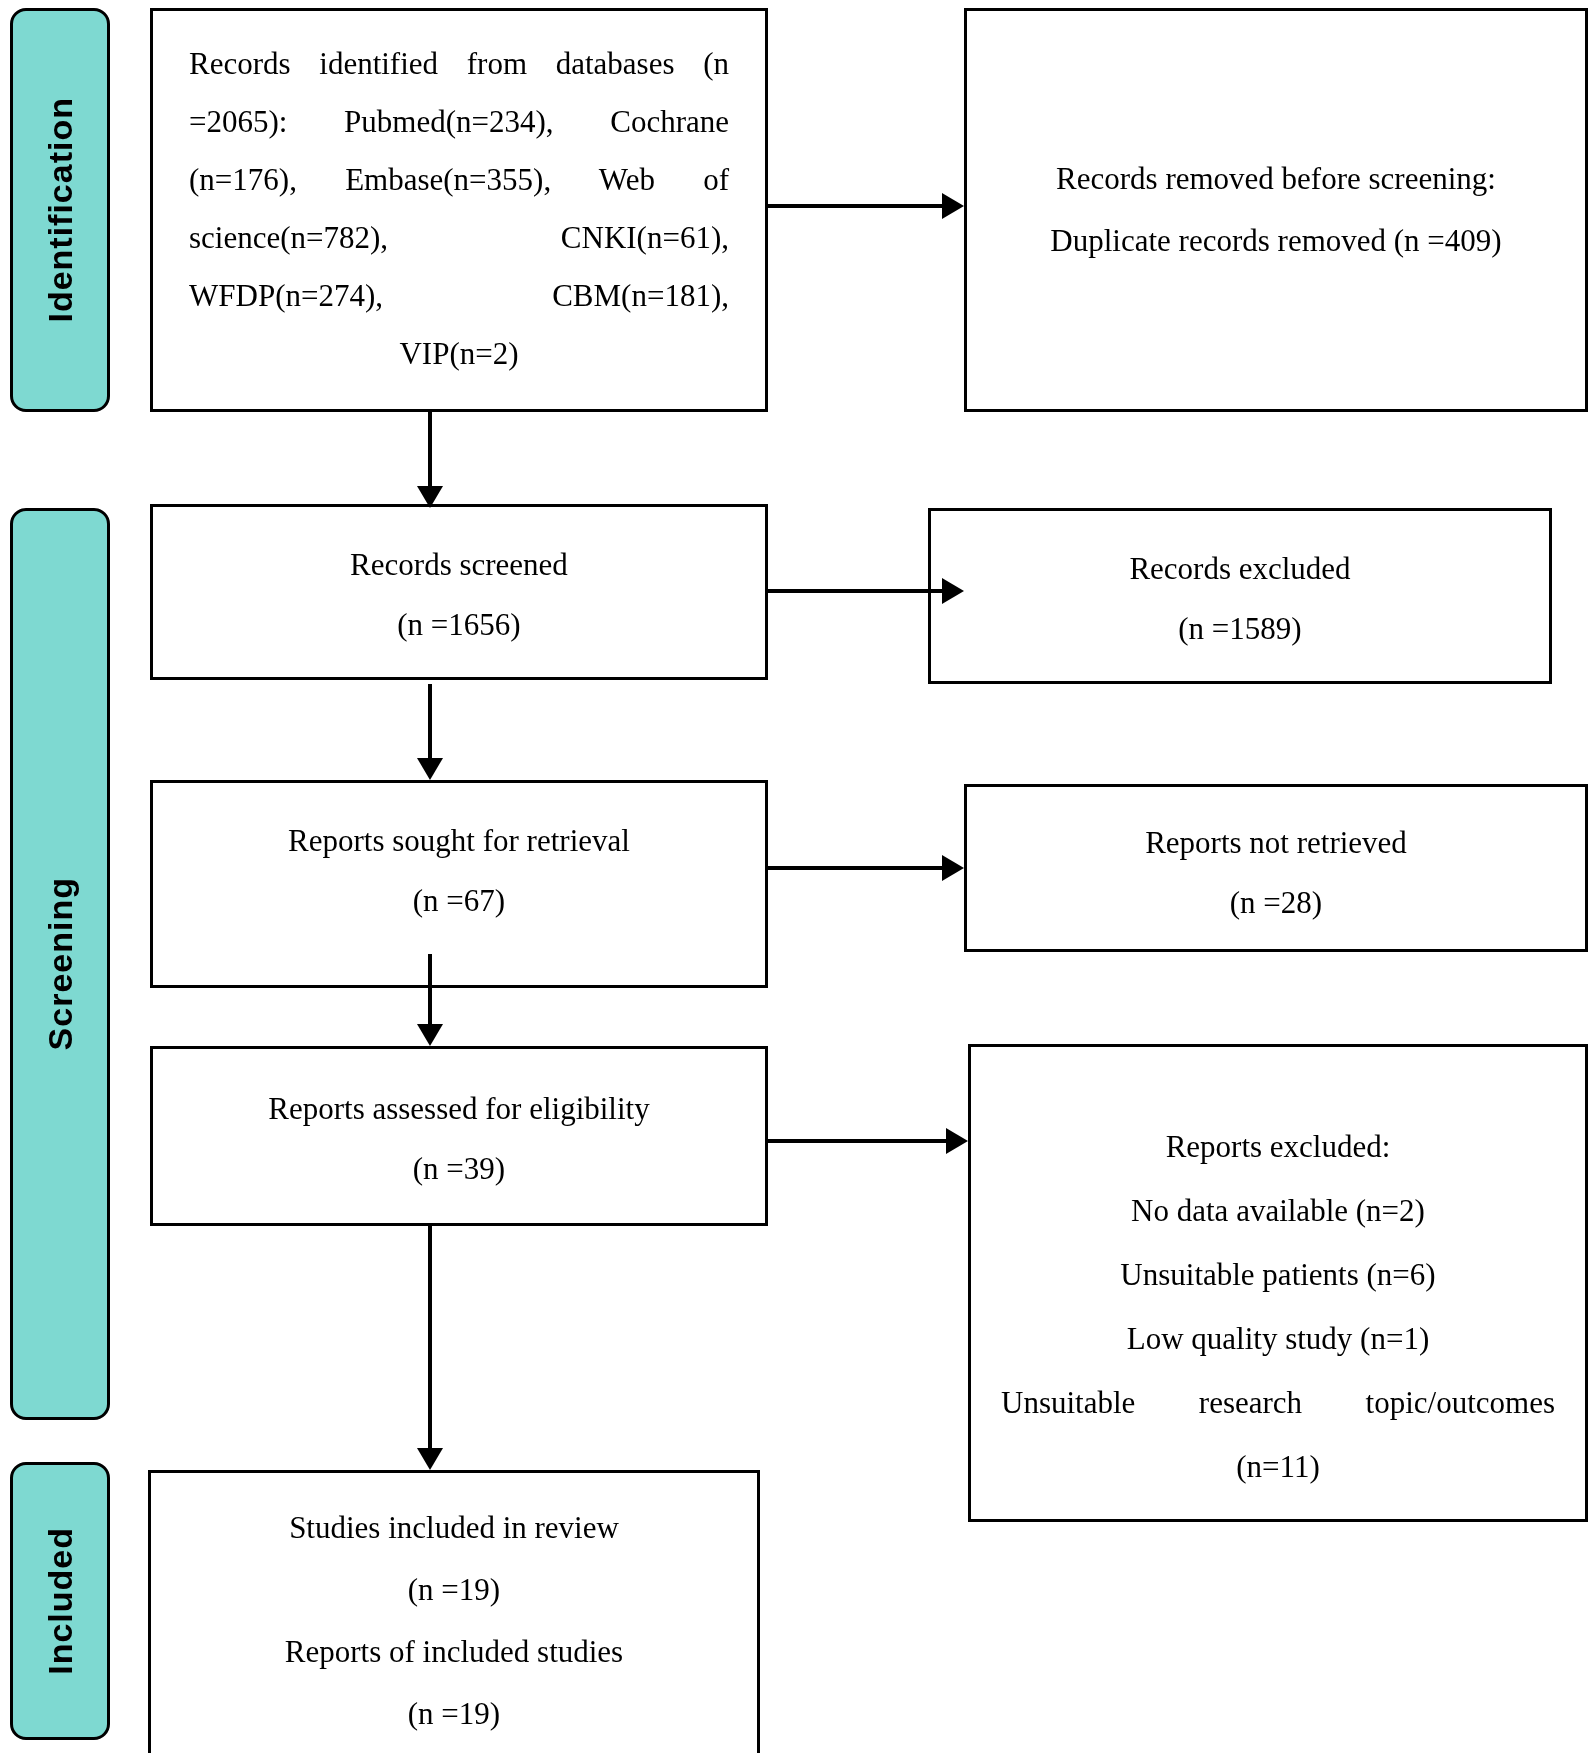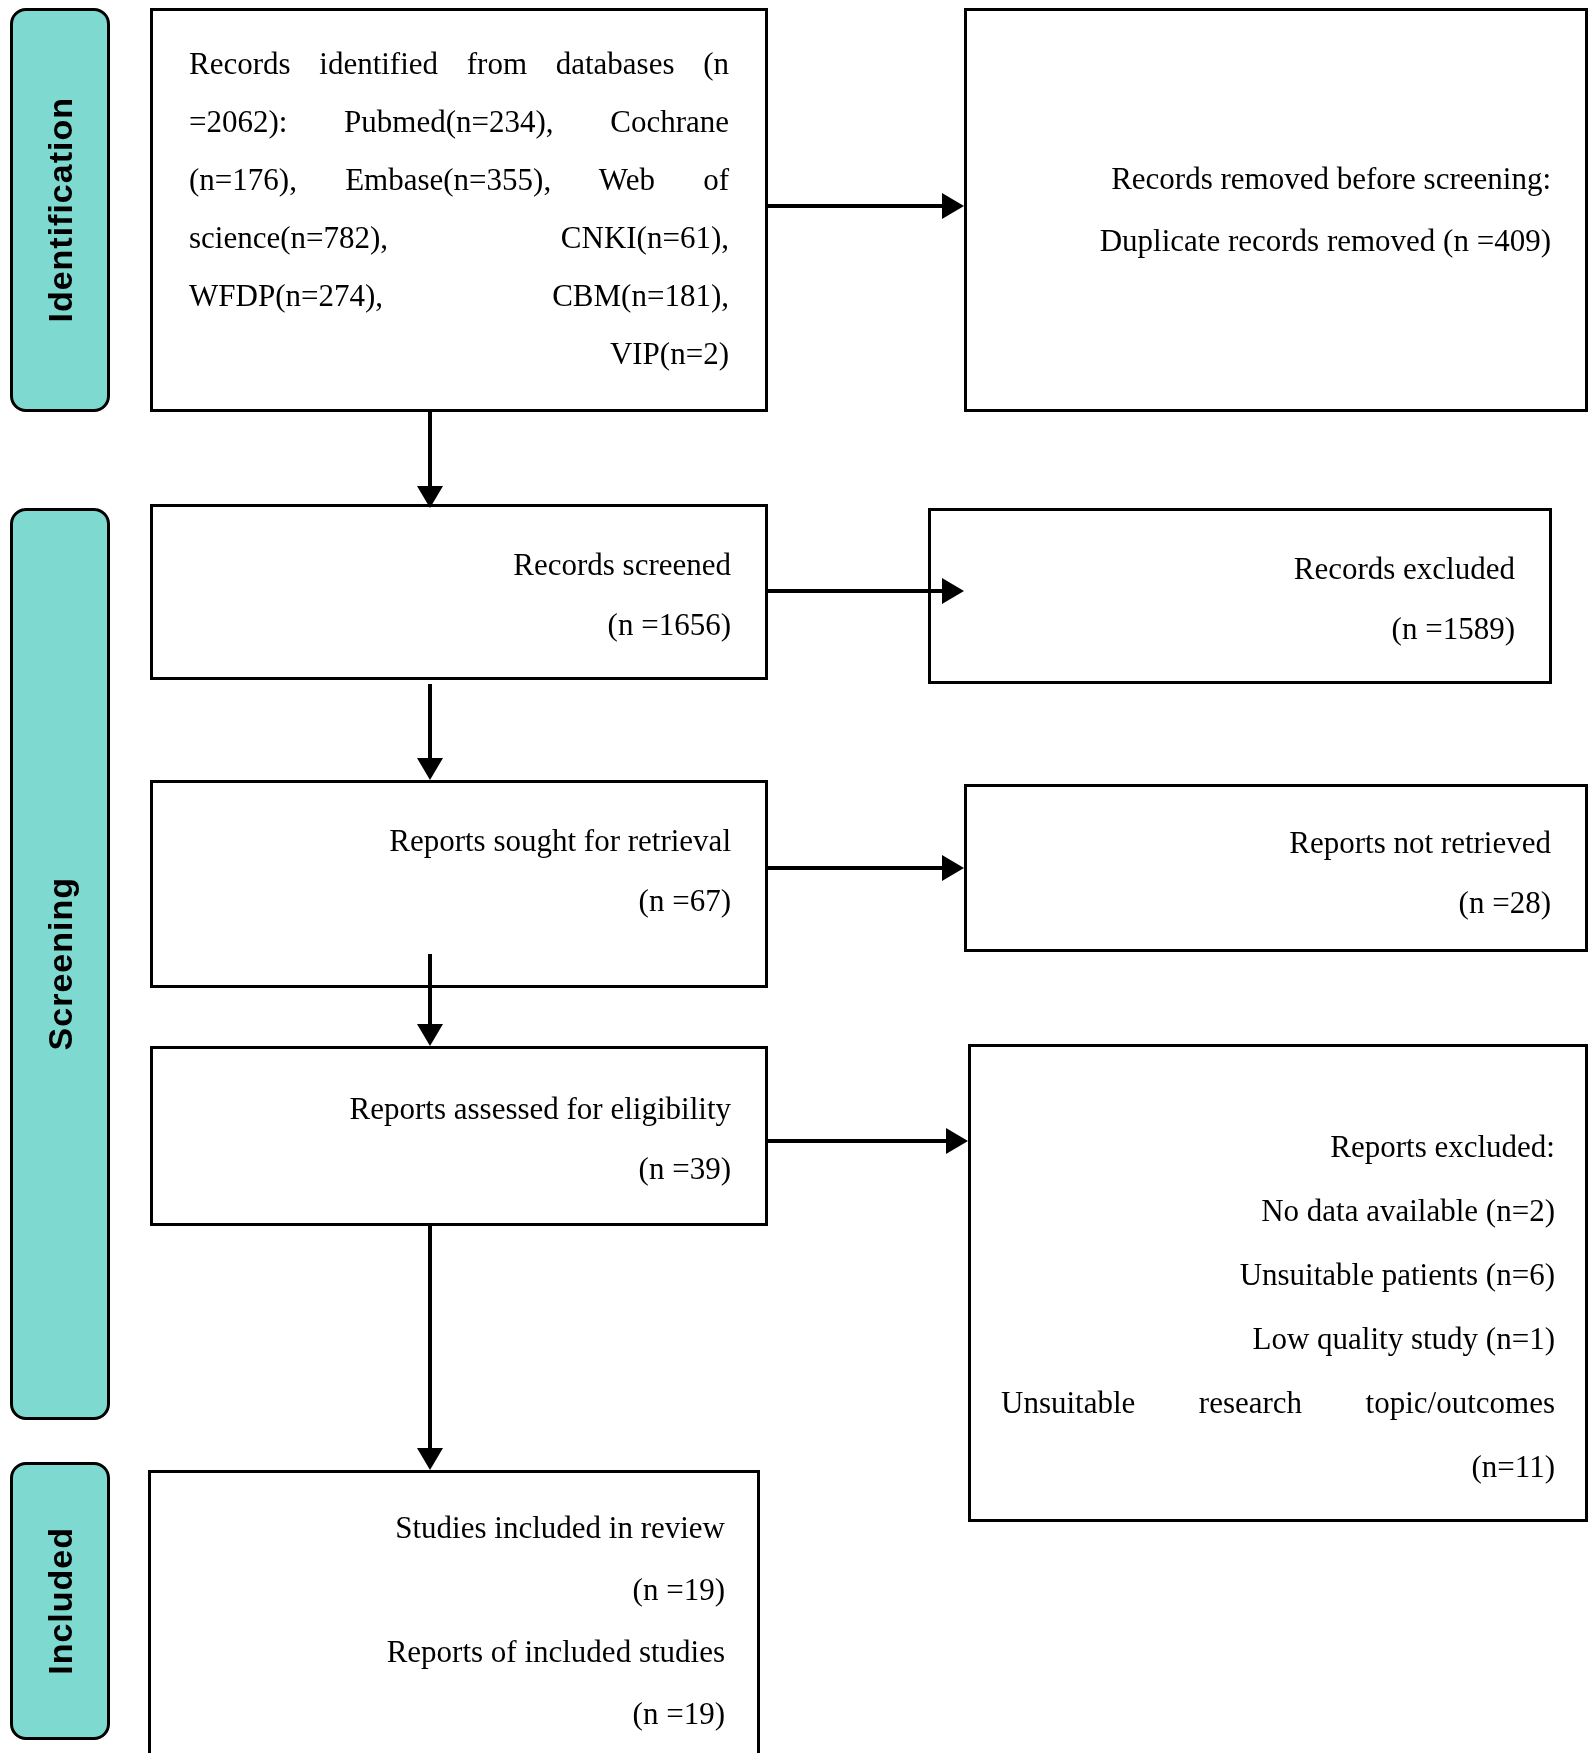--- a/index.html
+++ b/index.html
@@ -47,21 +47,21 @@
 
   
   .box{
     position:absolute;
     background:#ffffff;
     border:3px solid var(--line-color);
     box-sizing:border-box;
     font-size:31px;
     line-height:60px;
   }
-  .line{ text-align:right; }
+  .line{ text-align:center; }
   .line.just{ text-align:justify; text-align-last:justify; }
 
   #bx-identified{ left:150px; top:8px;    width:618px; height:404px; padding:24px 36px 0; line-height:58px; }
   #bx-screened  { left:150px; top:504px;  width:618px; height:176px; padding:28px 34px 0; }
   #bx-sought    { left:150px; top:780px;  width:618px; height:208px; padding:28px 34px 0; }
   #bx-assessed  { left:150px; top:1046px; width:618px; height:180px; padding:30px 34px 0; }
   #bx-included  { left:148px; top:1470px; width:612px; height:300px; padding:24px 32px 0; line-height:62px; }
 
   #bx-removed   { left:964px; top:8px;    width:624px; height:404px; display:flex; flex-direction:column; justify-content:center; padding:0 34px; line-height:62px; }
   #bx-excluded  { left:928px; top:508px;  width:624px; height:176px; padding:28px 34px 0; }
@@ -115,21 +115,21 @@
   </div>
   <div class="stage" id="st-screen">
     <span class="stage-text">Screening</span>
   </div>
   <div class="stage" id="st-incl">
     <span class="stage-text">Included</span>
   </div>
 
   <div class="box" id="bx-identified">
     <div class="line just">Records identified from databases (n</div>
-    <div class="line just">=2062): Pubmed(n=234), Cochrane</div>
+    <div class="line just">=2065): Pubmed(n=234), Cochrane</div>
     <div class="line just">(n=176), Embase(n=355), Web of</div>
     <div class="line just">science(n=782), CNKI(n=61),</div>
     <div class="line just">WFDP(n=274), CBM(n=181),</div>
     <div class="line">VIP(n=2)</div>
   </div>
 
   <div class="box" id="bx-screened">
     <div class="line">Records screened</div>
     <div class="line">(n =1656)</div>
   </div>

